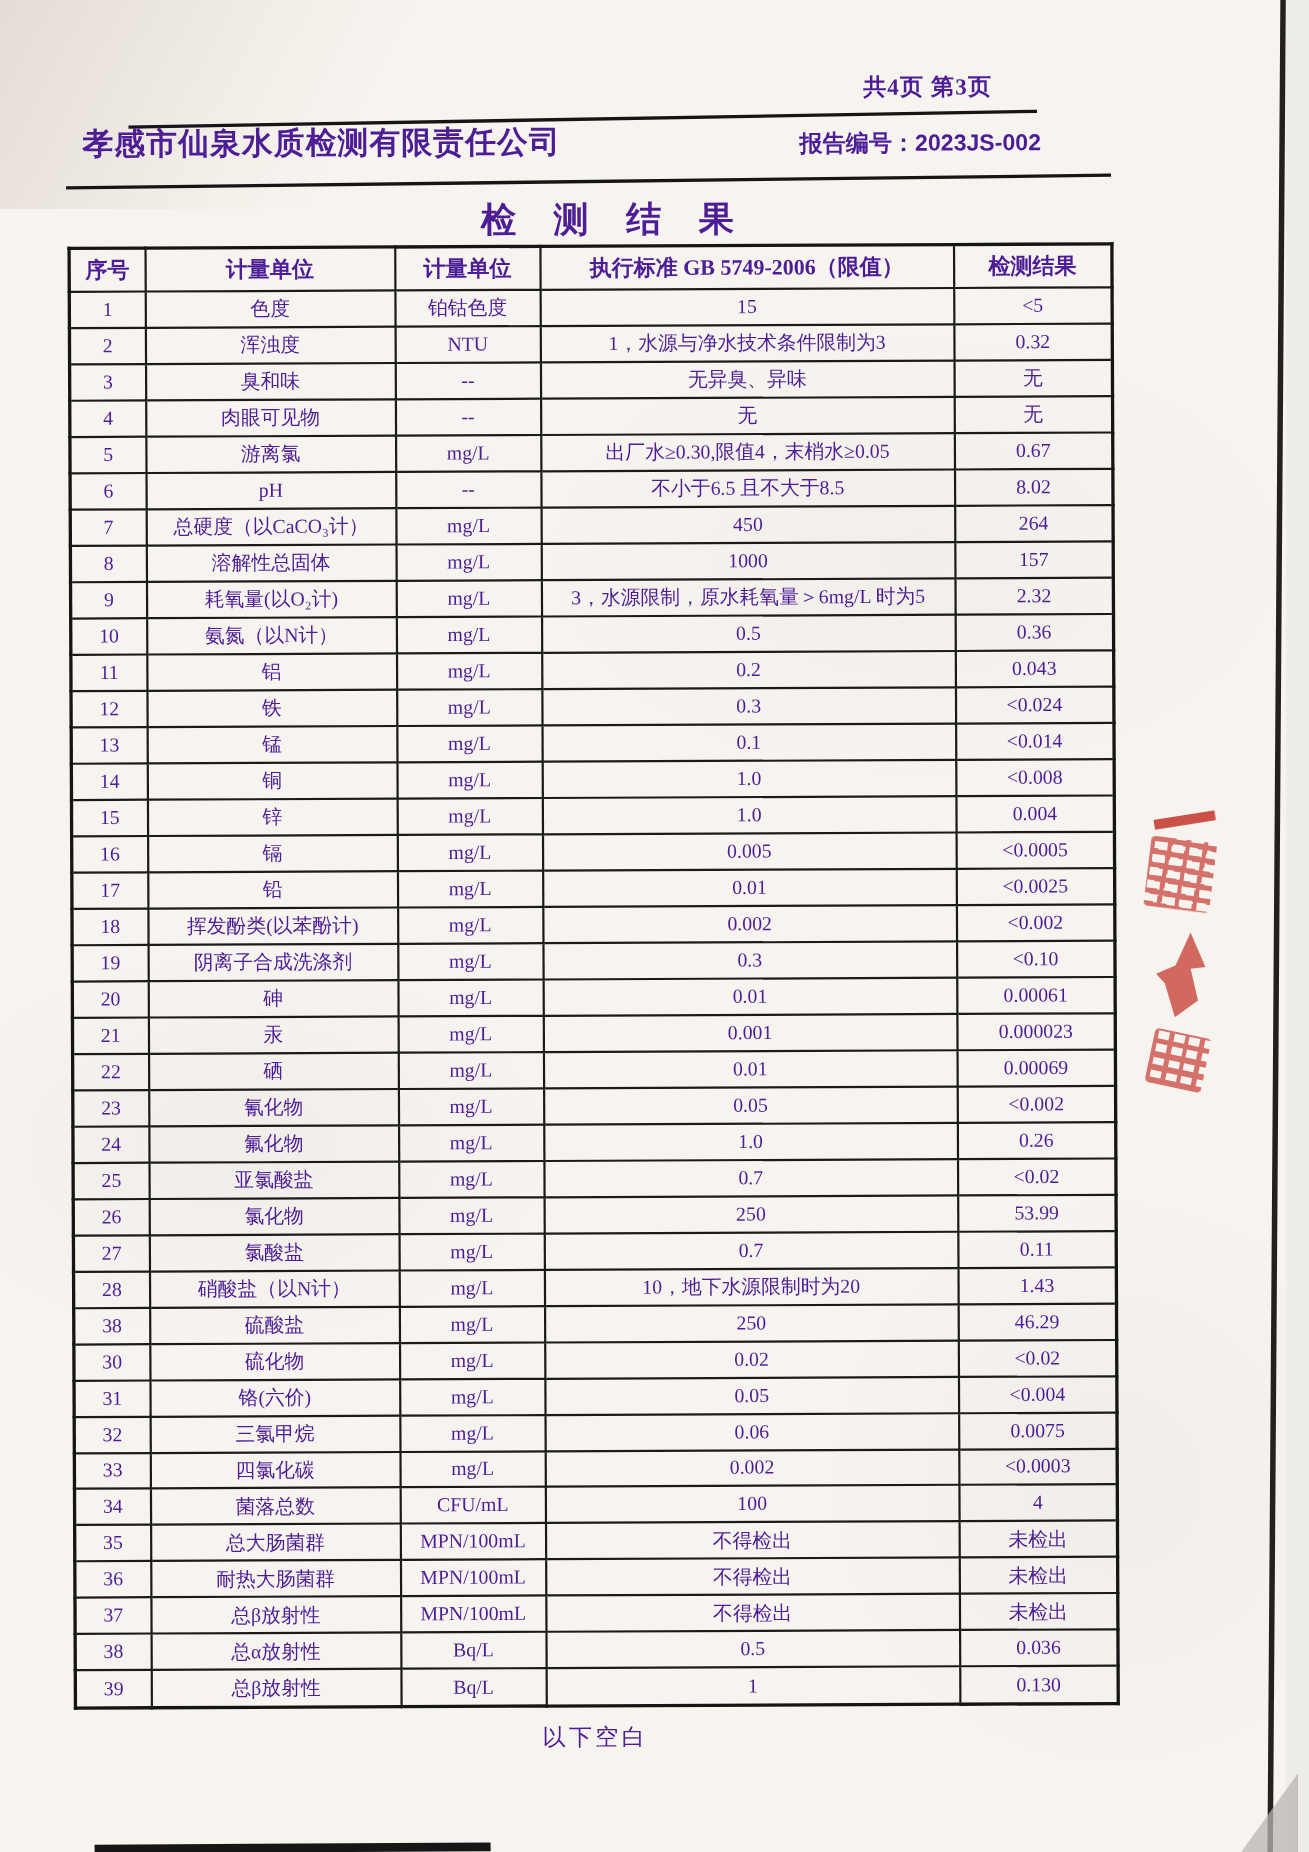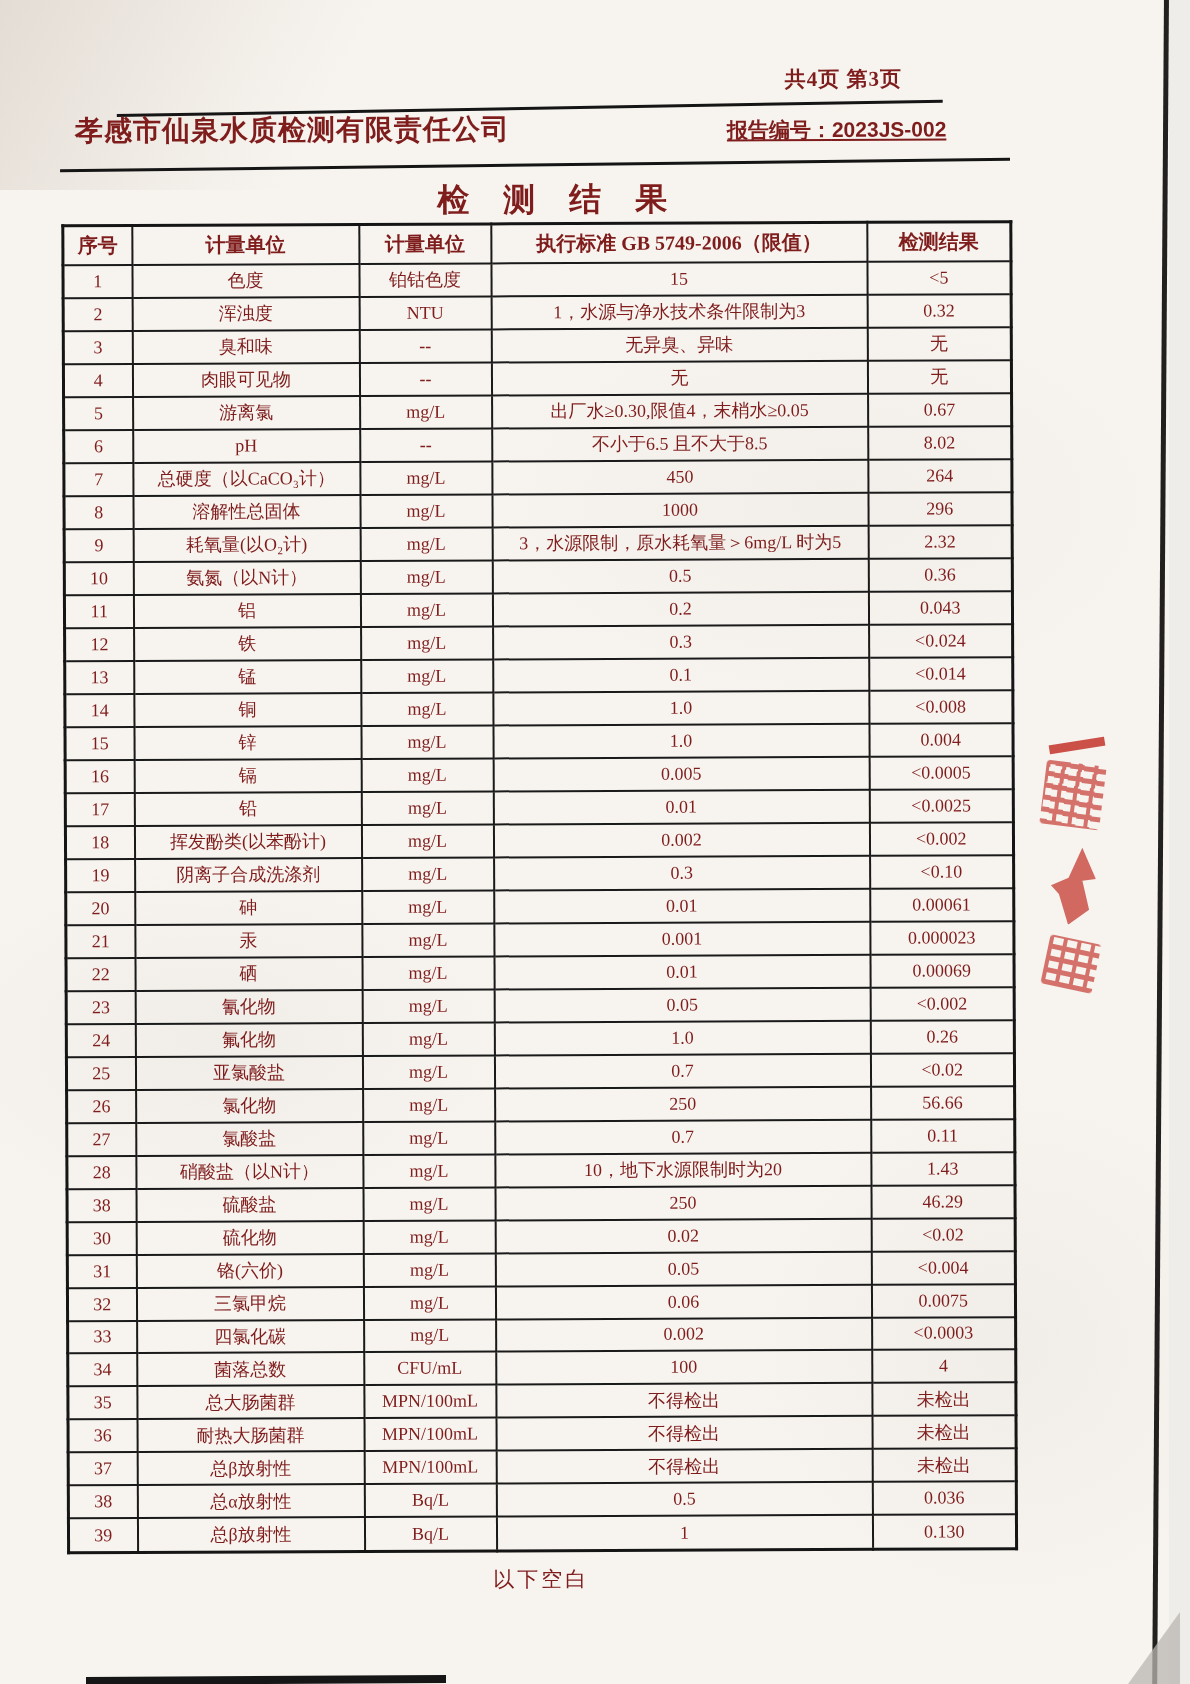--- a/index.html
+++ b/index.html
@@ -1,20 +1,20 @@
 <!DOCTYPE html>
 <html><head>
 <meta charset="utf-8">
 <style>
   html,body{margin:0;padding:0;background:#888;}
   .page{
     position:relative; width:1190px; height:1684px;
     background:#f7f4ef; overflow:hidden;
     font-family:"Liberation Serif","DejaVu Serif",serif;
-    color:#7f1d1d;
+    color:#4c1d95;
   }
   
   .crease{
     position:absolute; left:0; top:0; width:520px; height:190px;
     background:linear-gradient(118deg, rgba(196,182,170,0.38) 0%, rgba(210,198,188,0.18) 38%, rgba(0,0,0,0) 62%);
     pointer-events:none;
   }
   .paper-mottle{
     position:absolute; inset:0; pointer-events:none;
     background:
@@ -49,21 +49,21 @@
   .rule-top{left:120px; top:112px; width:826px; transform:rotate(-0.75deg);}
   .rule-bottom{left:63px; top:167px; width:950px; transform:rotate(-0.45deg);}
   .company{
     position:absolute; left:78px; top:110px;
     font-family:"Liberation Sans","DejaVu Sans",sans-serif;
     font-size:28px; font-weight:bold; letter-spacing:1px;
   }
   .report-no{
     position:absolute; left:730px; top:117px;
     font-family:"Liberation Sans","DejaVu Sans",sans-serif;
-    font-size:21px; font-weight:bold;text-decoration:underline;
+    font-size:21px; font-weight:bold;
   }
   .title{
     position:absolute; left:64px; top:178px; width:948px; margin:0;
     text-align:center; padding-left:34px;
     font-family:"Liberation Sans","DejaVu Sans",sans-serif;
     font-size:32px; font-weight:bold; letter-spacing:34px;
   }
   
   table.results{
     position:absolute; left:64px; top:222px; width:948px; height:1330px;
@@ -192,21 +192,21 @@
           <td class="c-item">总硬度（以CaCO₃计）</td>
           <td class="c-unit">mg/L</td>
           <td class="c-std">450</td>
           <td class="c-res">264</td>
         </tr>
           <tr>
           <td class="c-idx">8</td>
           <td class="c-item">溶解性总固体</td>
           <td class="c-unit">mg/L</td>
           <td class="c-std">1000</td>
-          <td class="c-res">296</td>
+          <td class="c-res">157</td>
         </tr>
           <tr>
           <td class="c-idx">9</td>
           <td class="c-item">耗氧量(以O₂计)</td>
           <td class="c-unit">mg/L</td>
           <td class="c-std">3，水源限制，原水耗氧量＞6mg/L 时为5</td>
           <td class="c-res">2.32</td>
         </tr>
           <tr>
           <td class="c-idx">10</td>
@@ -318,21 +318,21 @@
           <td class="c-item">亚氯酸盐</td>
           <td class="c-unit">mg/L</td>
           <td class="c-std">0.7</td>
           <td class="c-res">&lt;0.02</td>
         </tr>
           <tr>
           <td class="c-idx">26</td>
           <td class="c-item">氯化物</td>
           <td class="c-unit">mg/L</td>
           <td class="c-std">250</td>
-          <td class="c-res">56.66</td>
+          <td class="c-res">53.99</td>
         </tr>
           <tr>
           <td class="c-idx">27</td>
           <td class="c-item">氯酸盐</td>
           <td class="c-unit">mg/L</td>
           <td class="c-std">0.7</td>
           <td class="c-res">0.11</td>
         </tr>
           <tr>
           <td class="c-idx">28</td>

